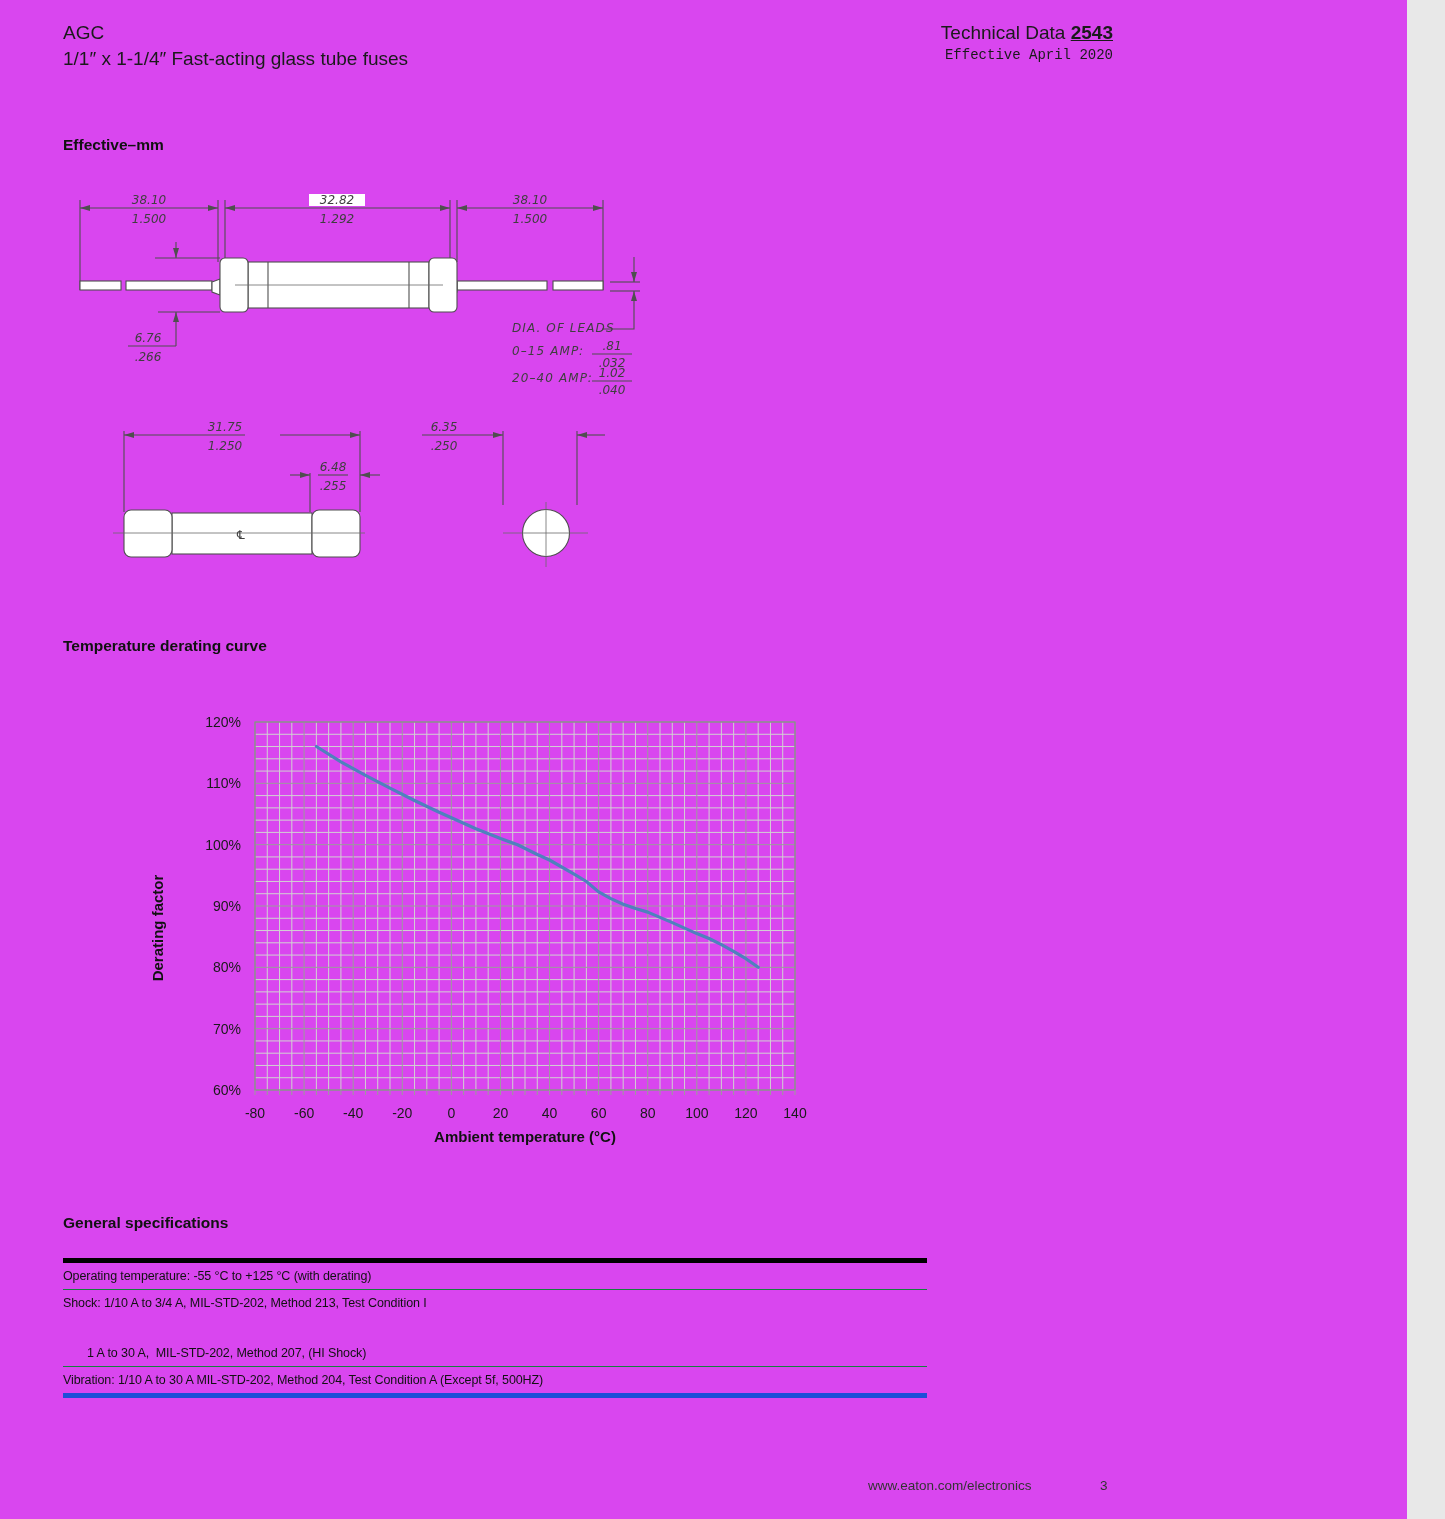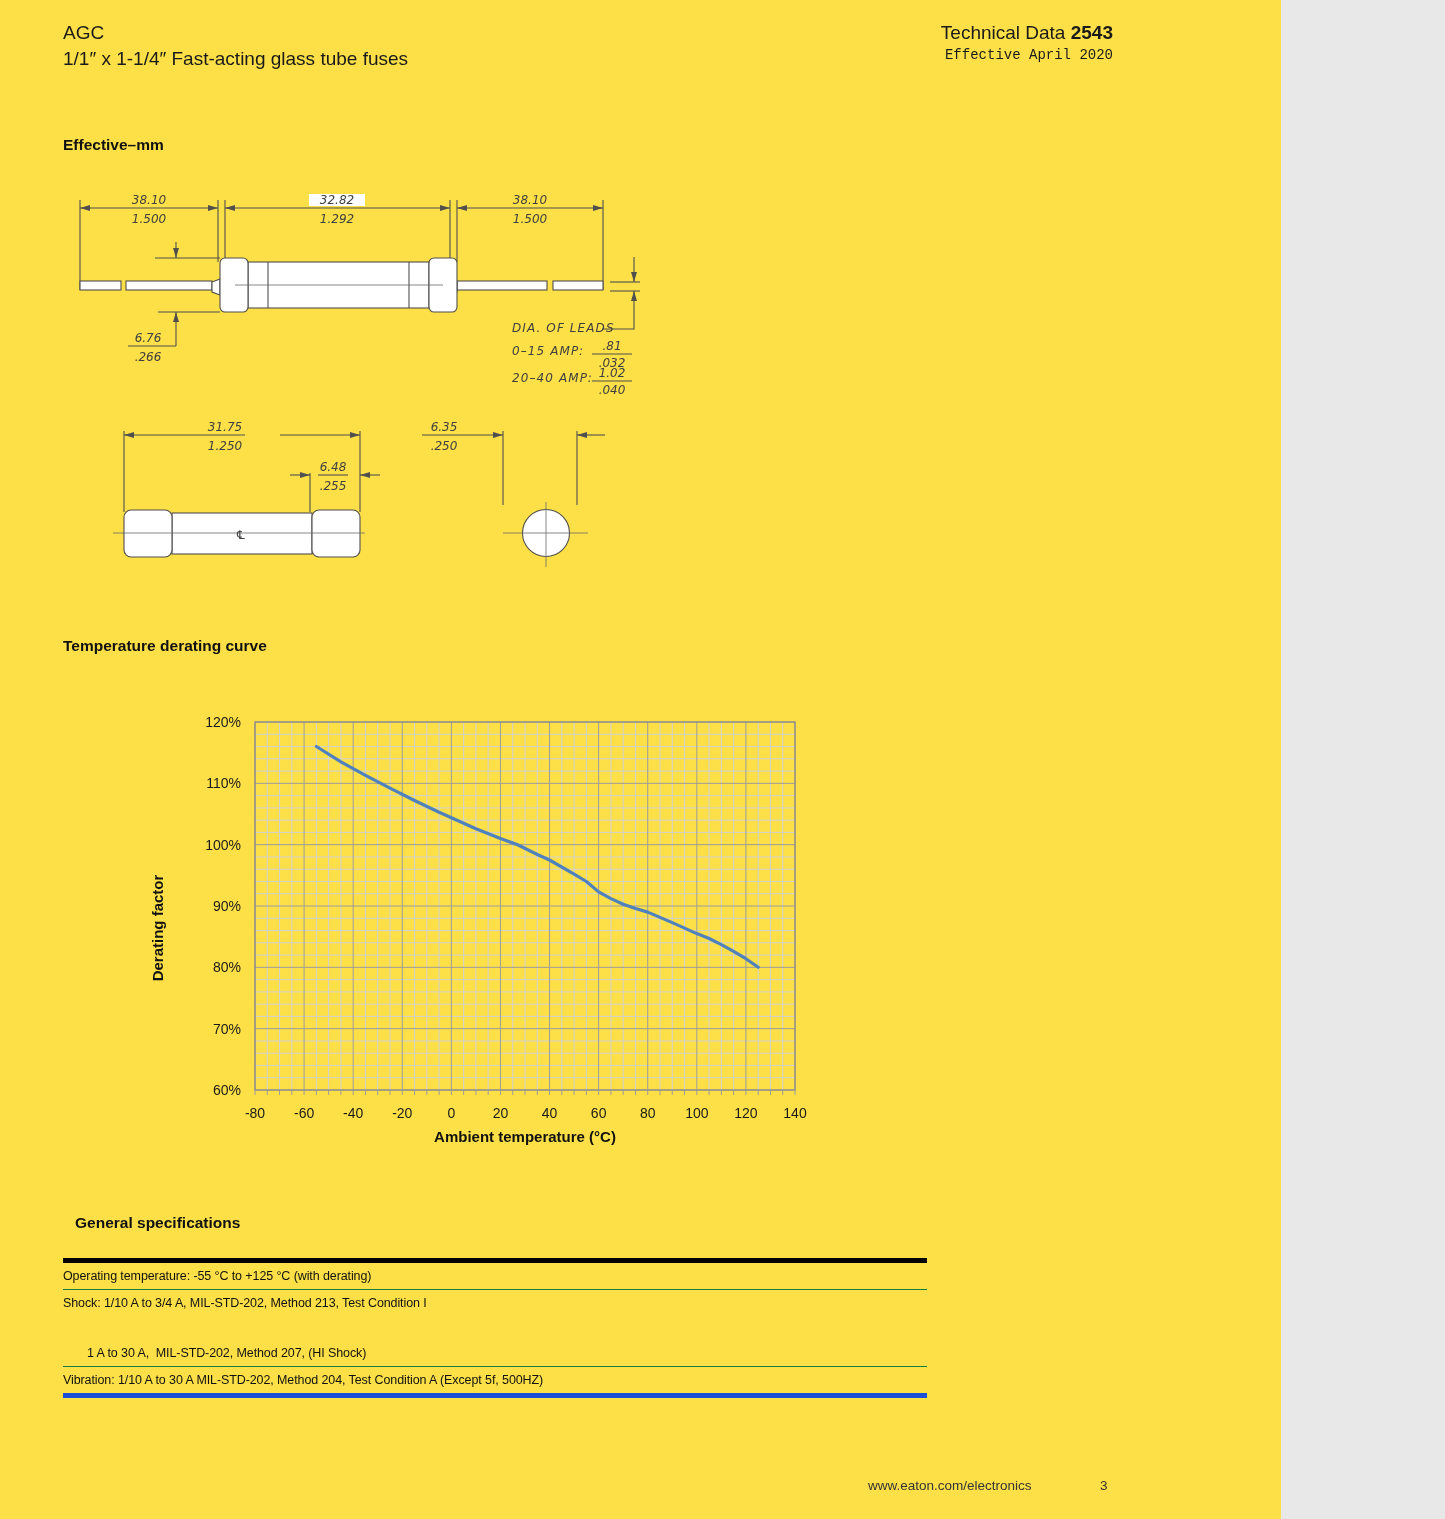--- a/index.html
+++ b/index.html
@@ -1,26 +1,26 @@
 <!DOCTYPE html>
 <html><head>
 <meta charset="utf-8">
 <style>
   html,body{margin:0;padding:0;background:#e8e8e8;}
   .page{
-    position:relative; width:1281px; height:1519px; background:#fde047;
+    position:relative; width:1407px; height:1519px; background:#d946ef;
     font-family:"Liberation Sans", sans-serif; color:#1a1a1a; overflow:hidden;
   }
   
   .hdr-left{position:absolute; left:63px; top:20px;}
   .product-name{font-size:19px; line-height:26px;}
   .product-subtitle{font-size:19px; line-height:26px;}
   .hdr-right{position:absolute; left:700px; top:22px; width:413px; text-align:right;}
   .doc-line{font-size:19px;}
-  .doc-number{font-weight:bold;}
+  .doc-number{font-weight:bold;text-decoration:underline;}
   .effective{font-size:14px; margin-top:3px;font-family:Liberation Mono, monospace;}
   
   .section-heading{position:absolute; left:63px; font-size:15.5px; font-weight:bold; color:#111;}
   
   .drawing{position:absolute;}
   .dline{stroke:#4f4f4f; stroke-width:1.1; fill:none;}
   .dthin{stroke:#6b6b6b; stroke-width:0.8; fill:none;}
   .dfill{fill:#4f4f4f; stroke:none;}
   .dwhite{fill:#ffffff; stroke:#4f4f4f; stroke-width:1.1;}
   .dtext{font-family:"DejaVu Sans", sans-serif; font-style:italic; font-size:12px; fill:#3f3f3f;}
@@ -322,21 +322,21 @@
           <text x="101" y="154.66666666666666" text-anchor="end" class="tick-label">100%</text>
           <text x="101" y="93.33333333333331" text-anchor="end" class="tick-label">110%</text>
           <text x="101" y="32" text-anchor="end" class="tick-label">120%</text>
           <polyline points="176.4,51.5 200.9,66.9 225.5,80.4 250.0,93.2 274.5,105.5 299.1,117.2 311.4,122.7 335.9,133.7 360.5,143.5 377.6,149.7 397.3,159.5 409.5,165.0 434.1,179.1 446.4,186.5 458.6,196.9 470.9,203.6 483.2,209.2 495.5,213.5 507.7,217.1 532.3,227.6 556.8,238.6 569.1,243.5 581.4,249.6 593.6,256.4 605.9,263.7 618.2,272.3" class="curve" stroke="#4f81bd"></polyline>
         </g>
       <text class="axis-title" x="385" y="447" text-anchor="middle">Ambient temperature (°C)</text>
       <text class="axis-title" x="23" y="233" text-anchor="middle" transform="rotate(-90 23 233)">Derating factor</text>
     </svg>
   </div>
 
-  <div class="section-heading" style="top:1214px;margin-left:12px;">General specifications</div>
+  <div class="section-heading" style="top:1214px;">General specifications</div>
 
   <div class="specs-table">
     <div class="specs-topbar"></div>
     <div class="spec-row">
       <div class="spec-line1">Operating temperature: -55 °C to +125 °C (with derating)</div>
     </div>
     <div class="spec-row">
       <div class="spec-line1">Shock: 1/10 A to 3/4 A, MIL-STD-202, Method 213, Test Condition I</div>
       <div class="spec-line2">1 A to 30 A,  MIL-STD-202, Method 207, (HI Shock)</div>
     </div>

